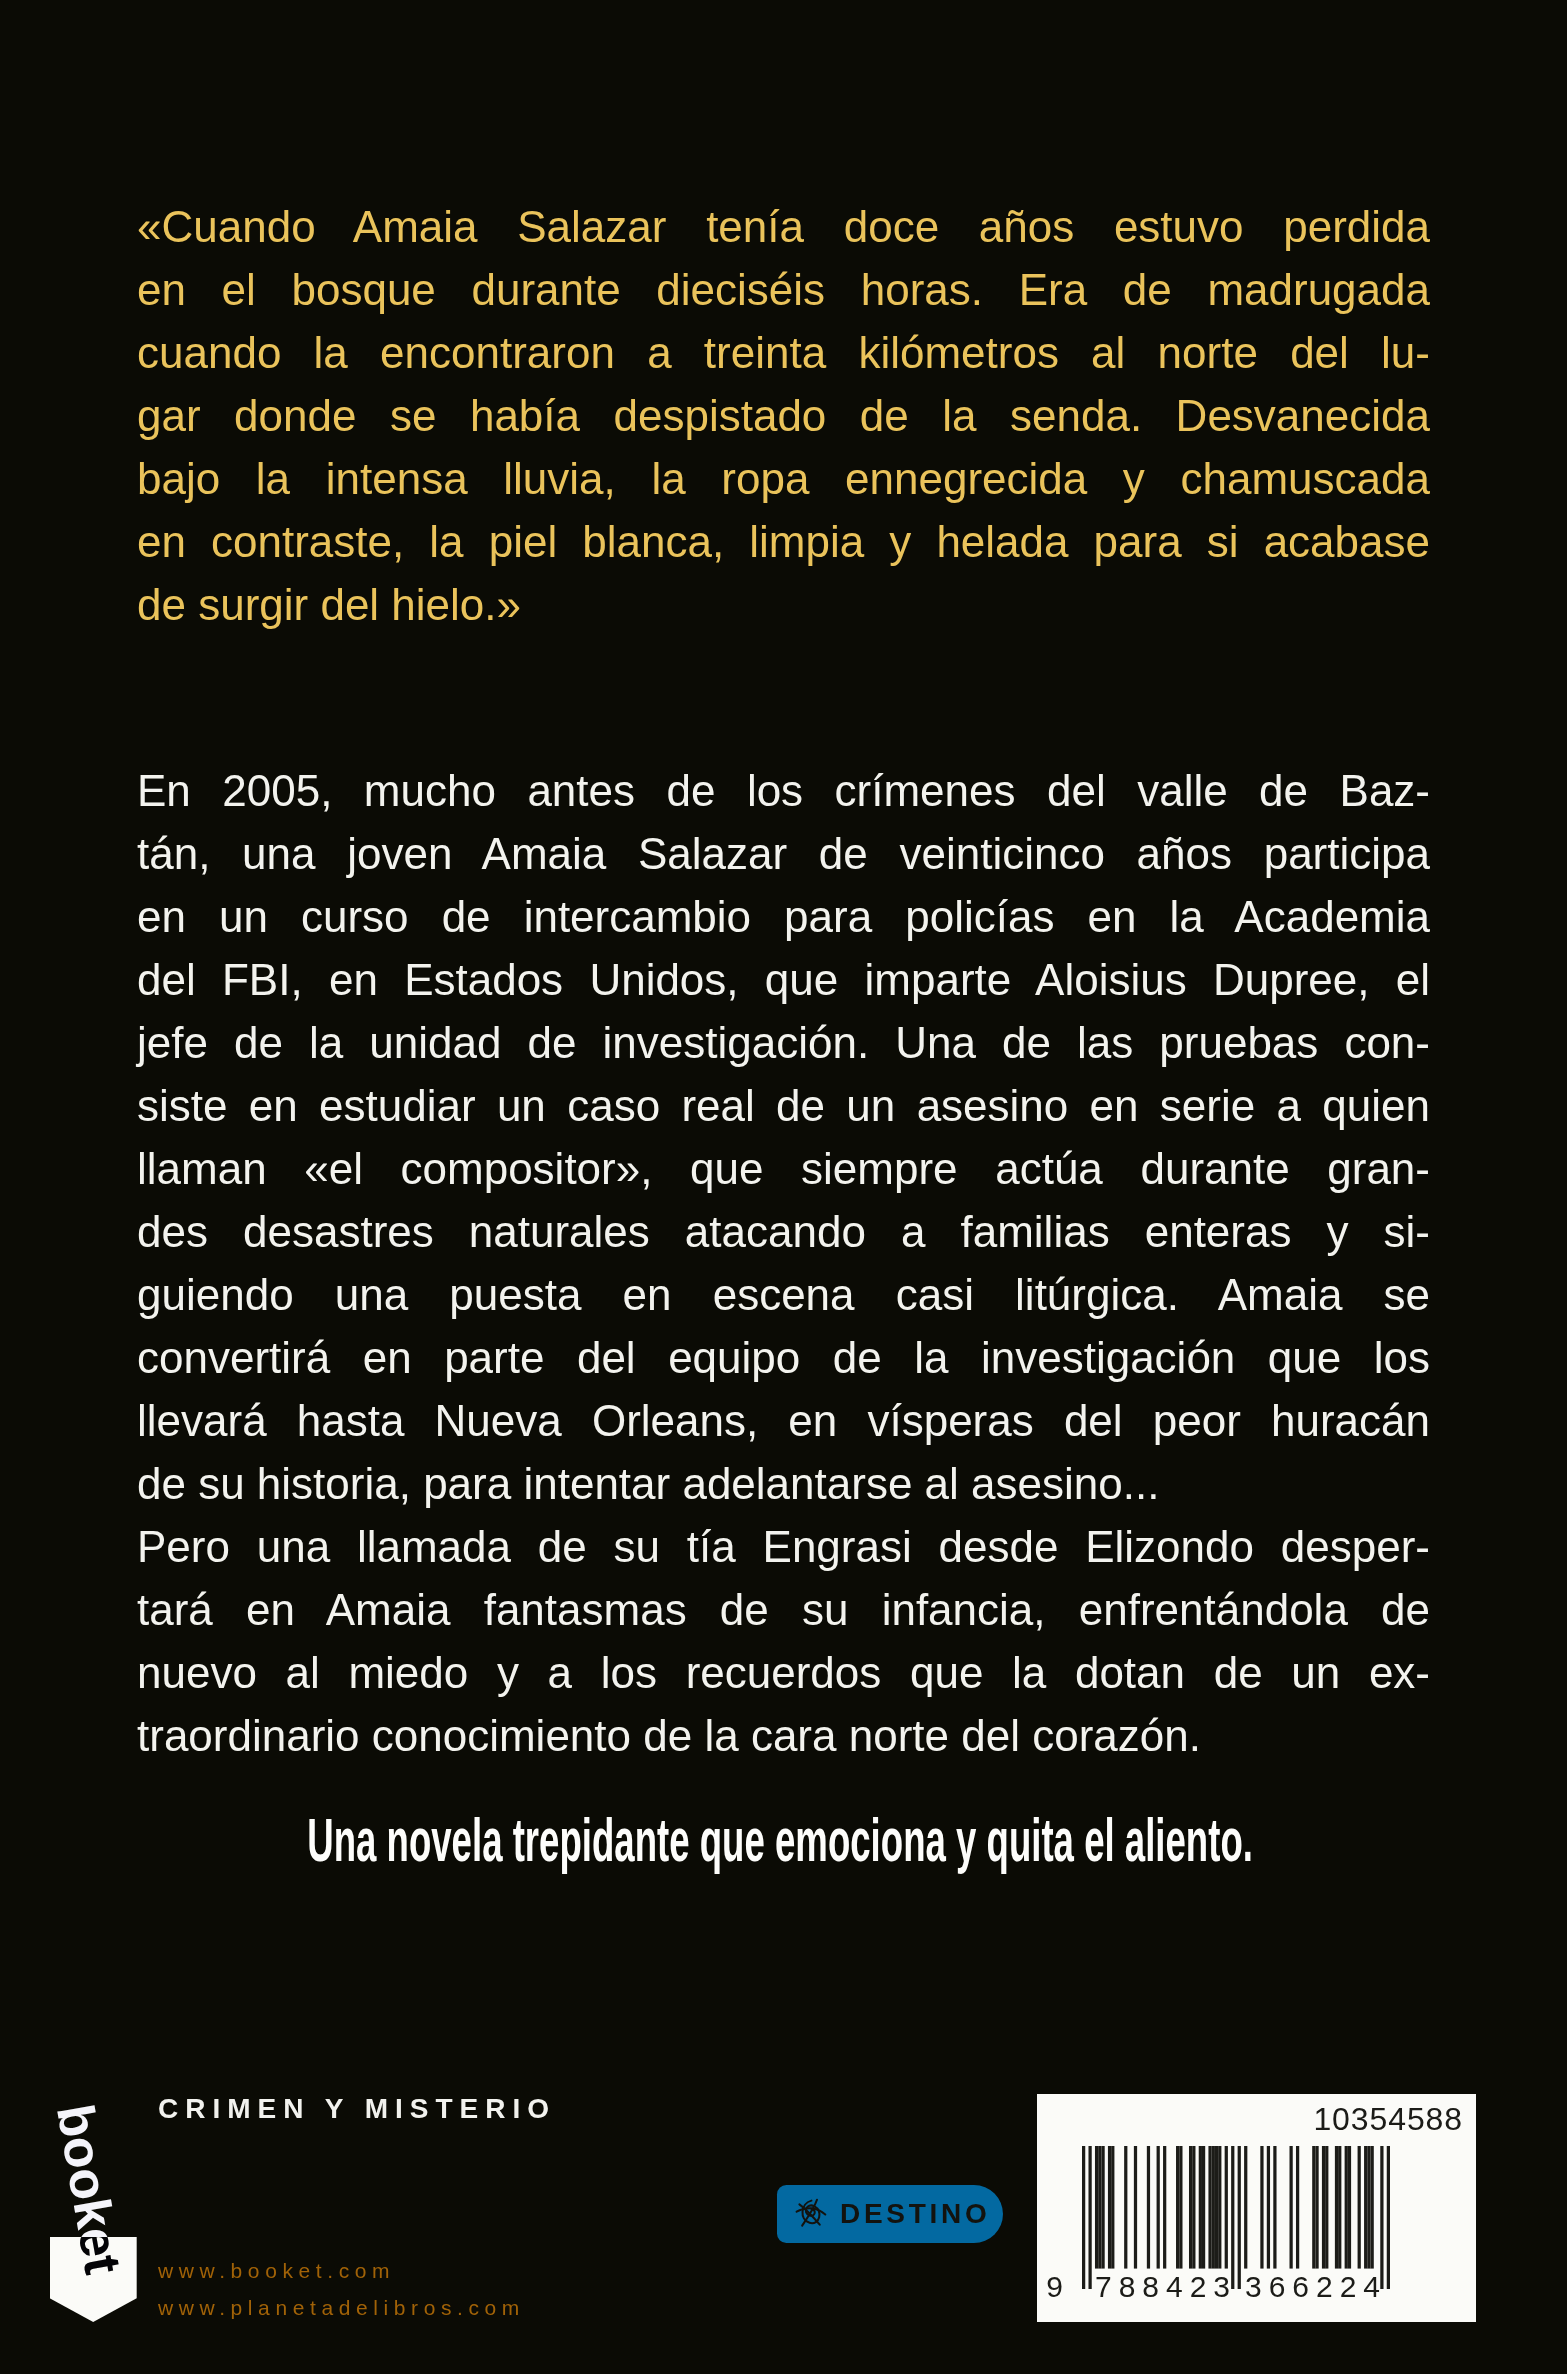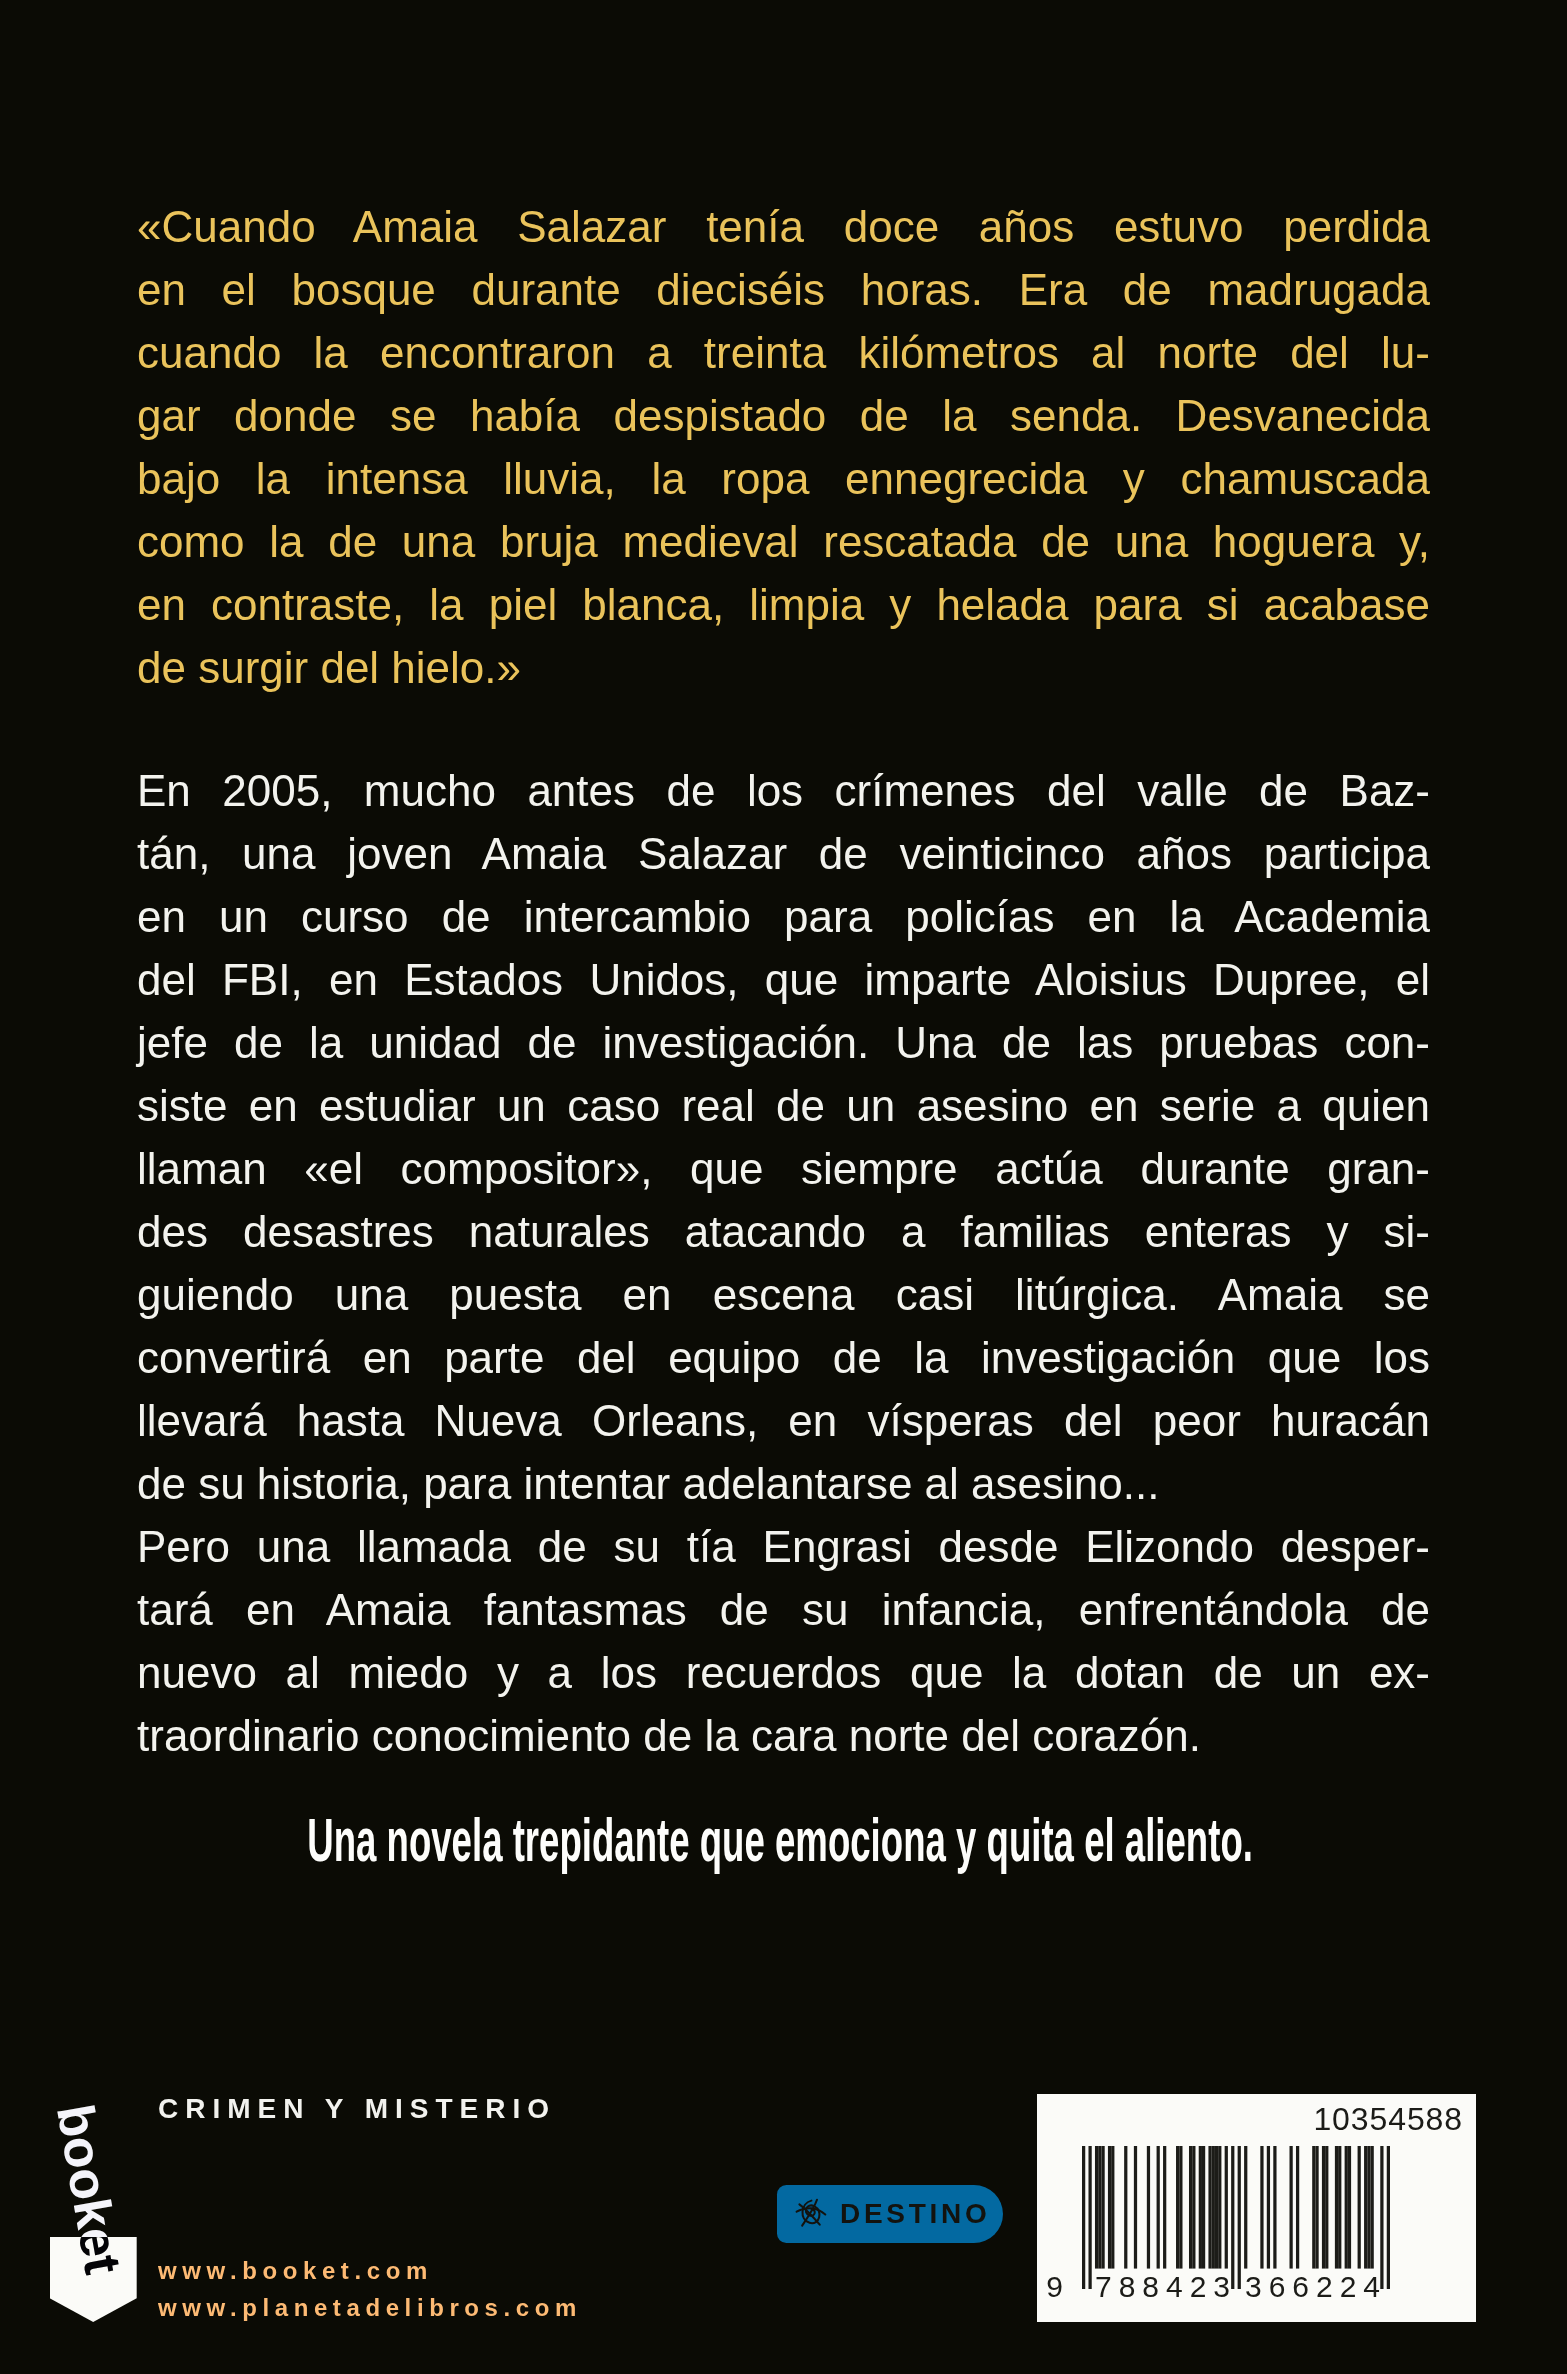--- a/index.html
+++ b/index.html
@@ -34,21 +34,21 @@
   }
 
   
   .collection {
     position:absolute; left:158px; top:2093px;
     color:#f2f2ee; font-size:28px; font-weight:bold;
     letter-spacing:7px; white-space:nowrap;
   }
   .urls {
     position:absolute; left:158px; top:2252px;
-    color:#fdba74; font-size:24px; font-weight:bold;
+    color:#a16207; font-size:21px; font-weight:normal;
     letter-spacing:5.6px; line-height:37px; white-space:nowrap;
   }
 
   
   .booket-logo { position:absolute; left:46px; top:2098px; width:104px; height:228px; }
   .booket-shield {
     position:absolute; left:3.7px; top:139px; width:87px; height:85px;
     background:#fbfbf8;
     clip-path:polygon(0 0, 100% 0, 100% 72%, 50% 100%, 0 72%);
   }
@@ -91,21 +91,20 @@
 <body>
 
 <div class="page">
 
   <div class="copy quote">
       <div class="line">«Cuando Amaia Salazar tenía doce años estuvo perdida</div>
       <div class="line">en el bosque durante dieciséis horas. Era de madrugada</div>
       <div class="line">cuando la encontraron a treinta kilómetros al norte del lu-</div>
       <div class="line">gar donde se había despistado de la senda. Desvanecida</div>
       <div class="line">bajo la intensa lluvia, la ropa ennegrecida y chamuscada</div>
-      <div class="line">como la de una bruja medieval rescatada de una hoguera y,</div>
       <div class="line">en contraste, la piel blanca, limpia y helada para si acabase</div>
       <div class="line flush">de surgir del hielo.»</div>
     </div>
 
   <div class="copy synopsis">
       <div class="line">En 2005, mucho antes de los crímenes del valle de Baz-</div>
       <div class="line">tán, una joven Amaia Salazar de veinticinco años participa</div>
       <div class="line">en un curso de intercambio para policías en la Academia</div>
       <div class="line">del FBI, en Estados Unidos, que imparte Aloisius Dupree, el</div>
       <div class="line">jefe de la unidad de investigación. Una de las pruebas con-</div>

